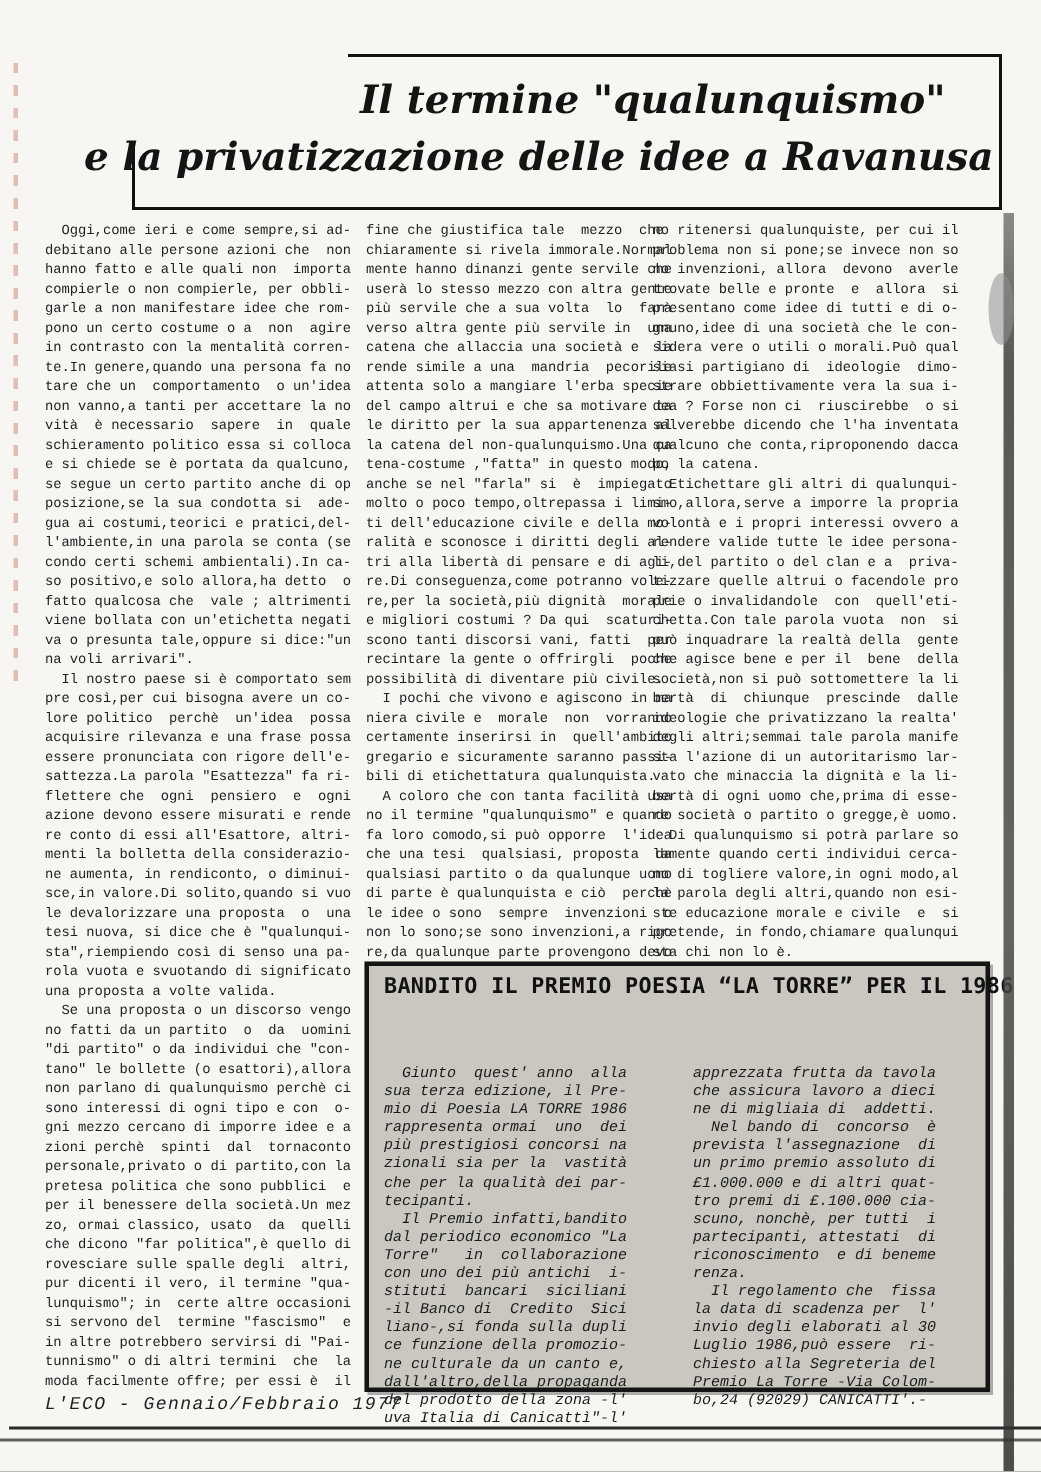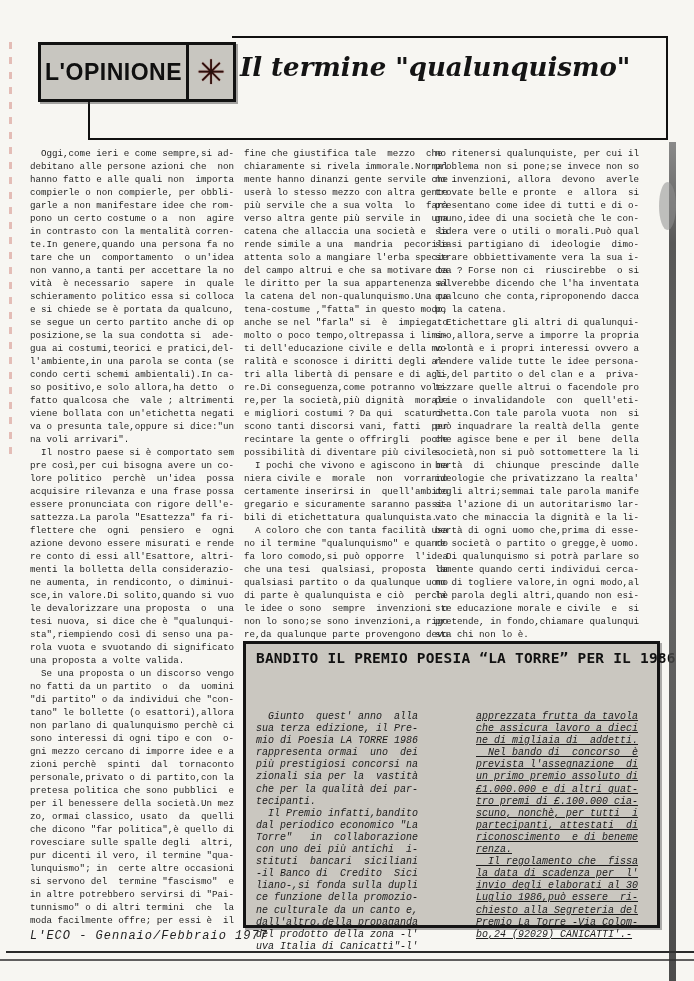--- a/index.html
+++ b/index.html
@@ -76,21 +76,21 @@
     font-family:"DejaVu Sans Mono","Liberation Mono",monospace;
     font-weight:bold;font-size:14.5px;letter-spacing:.2px;color:#111;
     white-space:nowrap;
   }
   .premio-col{
     position:absolute;top:683px;width:200px;
     font-size:10px;line-height:12.1px;white-space:pre;
     font-style:italic;color:#1b1b1b;margin-top:28px;
   }
   .premio-col1{left:256px;}
-  .premio-col2{left:476px;text-decoration:underline;}
+  .premio-col2{left:462px;}
   
   .footer-credit{
     position:absolute;left:30px;top:929px;
     font-style:italic;font-size:12px;letter-spacing:1px;color:#222;
   }
   .bottom-rule1{position:absolute;left:6px;top:951px;width:688px;height:2px;background:#2a2a2a;}
   .bottom-rule2{position:absolute;left:0px;top:959px;width:694px;height:2px;background:#3a3a3a;opacity:.8;}
   
   .scan-streak{
     position:absolute;left:669px;top:142px;width:7px;height:839px;
@@ -107,26 +107,23 @@
 
 <div class="page">
 
   <div class="red-dashes"></div>
 
   <div class="frame-top"></div>
   <div class="frame-right"></div>
   <div class="frame-bottom"></div>
   <div class="frame-left"></div>
 
-  <div class="logo-box">
-    <div class="logo-text">L'OPINIONE</div>
-    <div class="logo-star">✳</div>
-  </div>
 
   <div class="title-line title1">Il termine "qualunquismo"</div>
+  <div class="title-line title2">e la privatizzazione delle idee a Ravanusa</div>
 
   <div class="col col2">fine che giustifica tale  mezzo  che
 chiaramente si rivela immorale.Normal
 mente hanno dinanzi gente servile che
 userà lo stesso mezzo con altra gente
 più servile che a sua volta  lo  farà
 verso altra gente più servile in  una
 catena che allaccia una società e  la
 rende simile a una  mandria  pecorile
 attenta solo a mangiare l'erba specie

